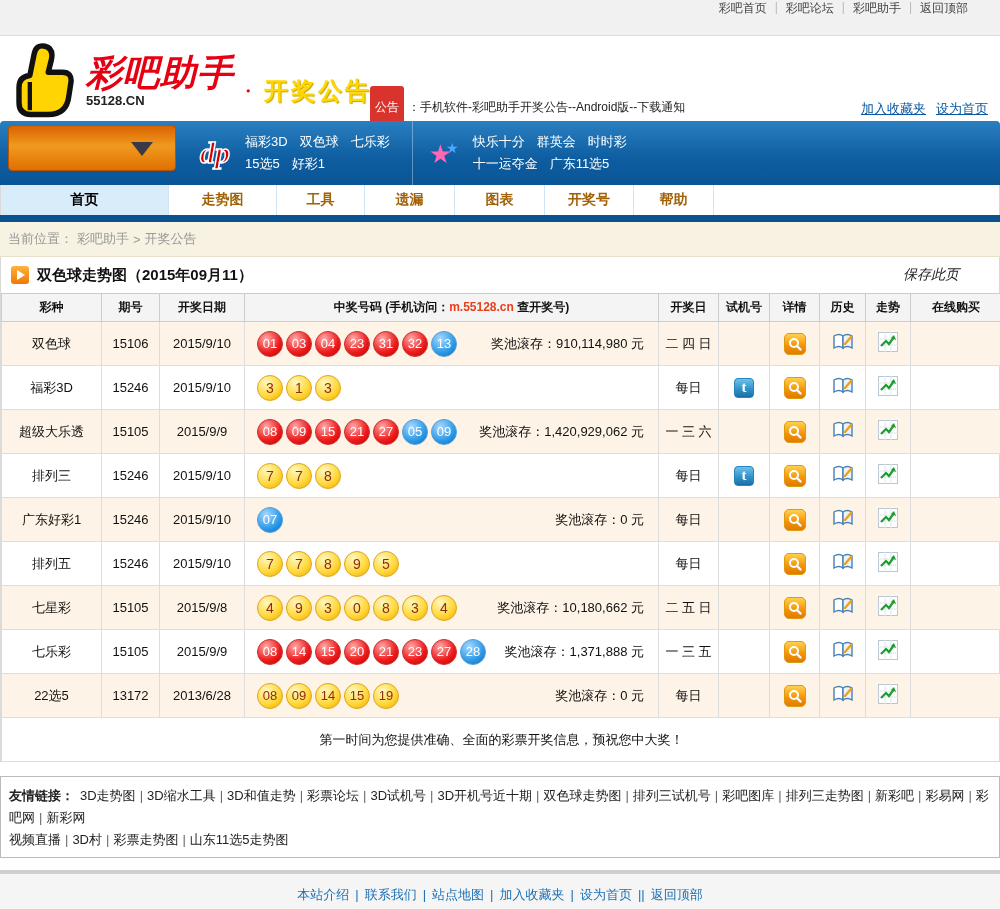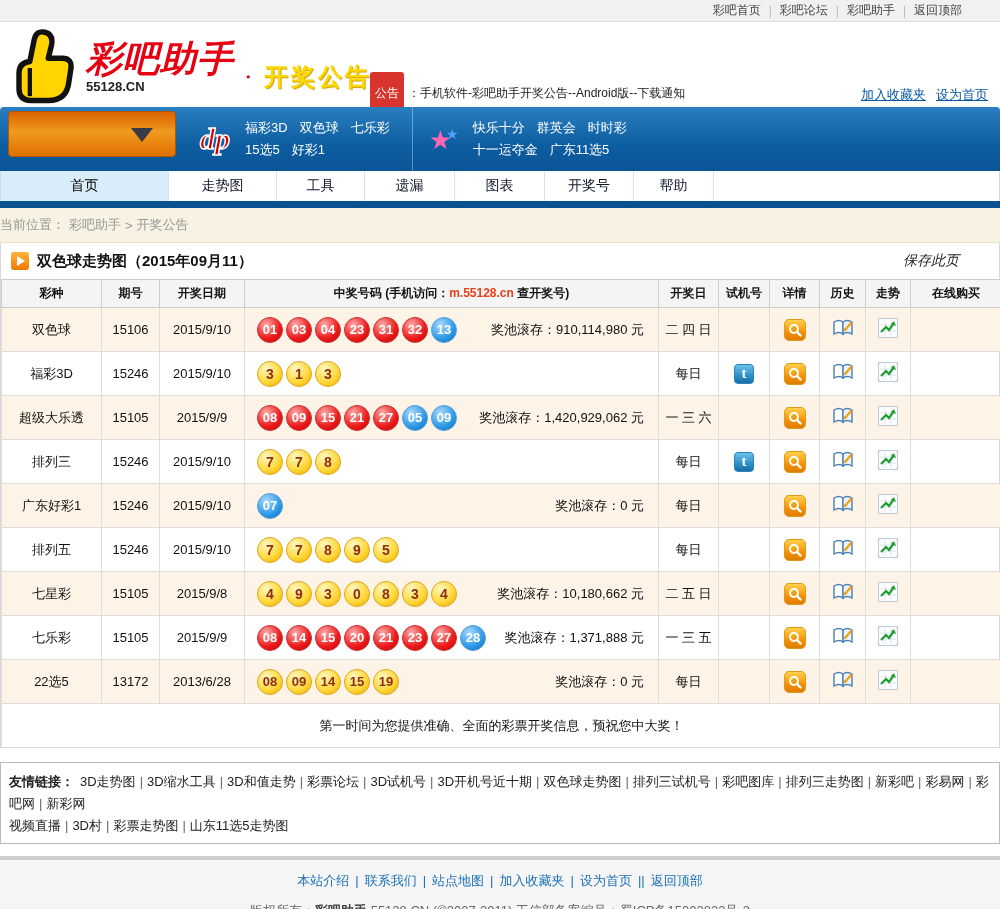--- a/index.html
+++ b/index.html
@@ -3,22 +3,22 @@
 <meta charset="utf-8">
 <style>
   * { box-sizing: border-box; margin: 0; padding: 0; }
   html,body { background:#fff; }
   body {
     width: 1000px; margin: 0 auto; position: relative;
     font-family: "Liberation Sans", "DejaVu Sans", sans-serif;
     font-size: 12px; color: #333;
   }
   
-  .topbar { height:22px; background:#f1f1f1; border-bottom:1px solid #ddd;
-    display:flex; align-items:center; justify-content:flex-end; padding-right:30px; }
+  .topbar { height:36px; background:#f1f1f1; border-bottom:1px solid #ddd;
+    display:flex; justify-content:flex-end; padding-right:24px; }
   .topbar a { color:#444; text-decoration:none; margin:0 8px; font-size:12px; cursor:pointer; }
   .topbar .sep { color:#bbb; }
   
   .header { height:85px; background:#fff; position:relative; display:flex; }
   .logo { display:flex; align-items:center; padding-left:6px; padding-top:6px; }
   .logo-text { margin-left:2px; }
   .logo-cn { color:#e60012; font-size:36px; font-weight:bold; font-style:italic;
     letter-spacing:1px; line-height:36px; text-shadow:1px 1px 0 #fff; }
   .logo-domain { color:#222; font-size:13px; font-weight:bold; margin-top:2px; }
   .logo-sub { color:#ffd800; font-size:24px; font-weight:bold; margin-left:6px;
@@ -44,26 +44,26 @@
   .nav-group { display:flex; align-items:center; padding:0 10px; }
   .nav-group + .nav-group { border-left:1px solid rgba(255,255,255,0.35); }
   .nav-ico { width:42px; text-align:center; margin-right:8px; flex-shrink:0; }
   .nav-lines { font-size:13px; line-height:22px; }
   .nav-lines a { color:#fff; text-decoration:none; margin-right:12px; cursor:pointer; }
   .star-big { color:#ff66b3; font-size:26px; line-height:20px; }
   .star-small { color:#4da6ff; font-size:14px; vertical-align:10px; margin-left:-6px;}
   
   .menubar { display:flex; height:30px; background:#fff; border-left:1px solid #d9d9d9; border-right:1px solid #d9d9d9;}
   .menu-item { display:flex; align-items:center; justify-content:center; font-size:14px;
-    color:#0f172a; border-right:1px solid #cfe4f4; cursor:pointer; }
-  .menu-item.active { background:#d9ecf9; color:#000; font-weight:normal; }
+    color:#a16207; border-right:1px solid #cfe4f4; cursor:pointer;font-weight:bold; }
+  .menu-item.active { background:#d9ecf9; color:#000; font-weight:bold; }
   .menu-strip { height:7px; background:#09528f; }
   
   .breadcrumb { height:35px; background:#f8f2e2; display:flex; align-items:center;
-    color:#999; font-size:13px; border-bottom:1px solid #e8e0c8;}
+    padding-left:8px; color:#999; font-size:13px; border-bottom:1px solid #e8e0c8;}
   .breadcrumb span { margin-right:4px; }
   
   .content { border-left:1px solid #d9d9d9; border-right:1px solid #d9d9d9; background:#fff; }
   .titlebar { height:36px; display:flex; align-items:center; padding:0 10px; }
   .title-ic { width:18px; height:18px; border-radius:3px;
     background:linear-gradient(#ffb33e,#f07800); display:flex; align-items:center;
     justify-content:center; margin-right:8px; }
   .title-ic::after { content:""; border-left:8px solid #fff; border-top:5px solid transparent;
     border-bottom:5px solid transparent; margin-left:2px;}
   .page-title { font-size:15px; font-weight:bold; color:#111; flex:1; }
@@ -73,21 +73,21 @@
   table.results th { background:#f4f4f4; height:28px; font-size:12px; color:#111;
     border:1px solid #ccc; font-weight:bold; }
   table.results td { height:44px; border:1px solid #ddd; font-size:13px; color:#111;
     text-align:center; }
   table.results tr.alt td { background:#fdf4e7; }
   .num-cell { text-align:left !important; }
   .num-wrap { display:flex; align-items:center; padding:0 10px 0 12px; }
   .jackpot { margin-left:auto; padding-right:4px; color:#111; font-size:13px; white-space:nowrap;}
   .hl-red { color:#e8401c; font-weight:bold; }
   .ball { display:inline-flex; align-items:center; justify-content:center;
-    width:26px; height:26px; border-radius:50%; font-weight:bold; font-size:13px;
+    width:26px; height:26px; border-radius:50%; font-weight:normal; font-size:13px;
     margin-right:3px; flex-shrink:0;text-align:center; }
   .ball.red { background:radial-gradient(circle at 35% 28%, #ffabab, #ee1c1c 58%, #b50000);
     color:#fff; border:1px solid #c33; }
   .ball.blue { background:radial-gradient(circle at 35% 28%, #a8d8ff, #2f9ce8 58%, #0b67b4);
     color:#fff; border:1px solid #5aa0d8; }
   .ball.yellow { background:radial-gradient(circle at 35% 28%, #fff7c2, #ffd838 58%, #efa400);
     color:#8d2d12; border:1px solid #e0a51f; font-size:14px;}
   .ball.yellow.two { font-size:13px; }
   .icon-btn { display:inline-block; cursor:pointer; line-height:0; }
   .detail-ic { width:22px; height:22px; border-radius:5px;

